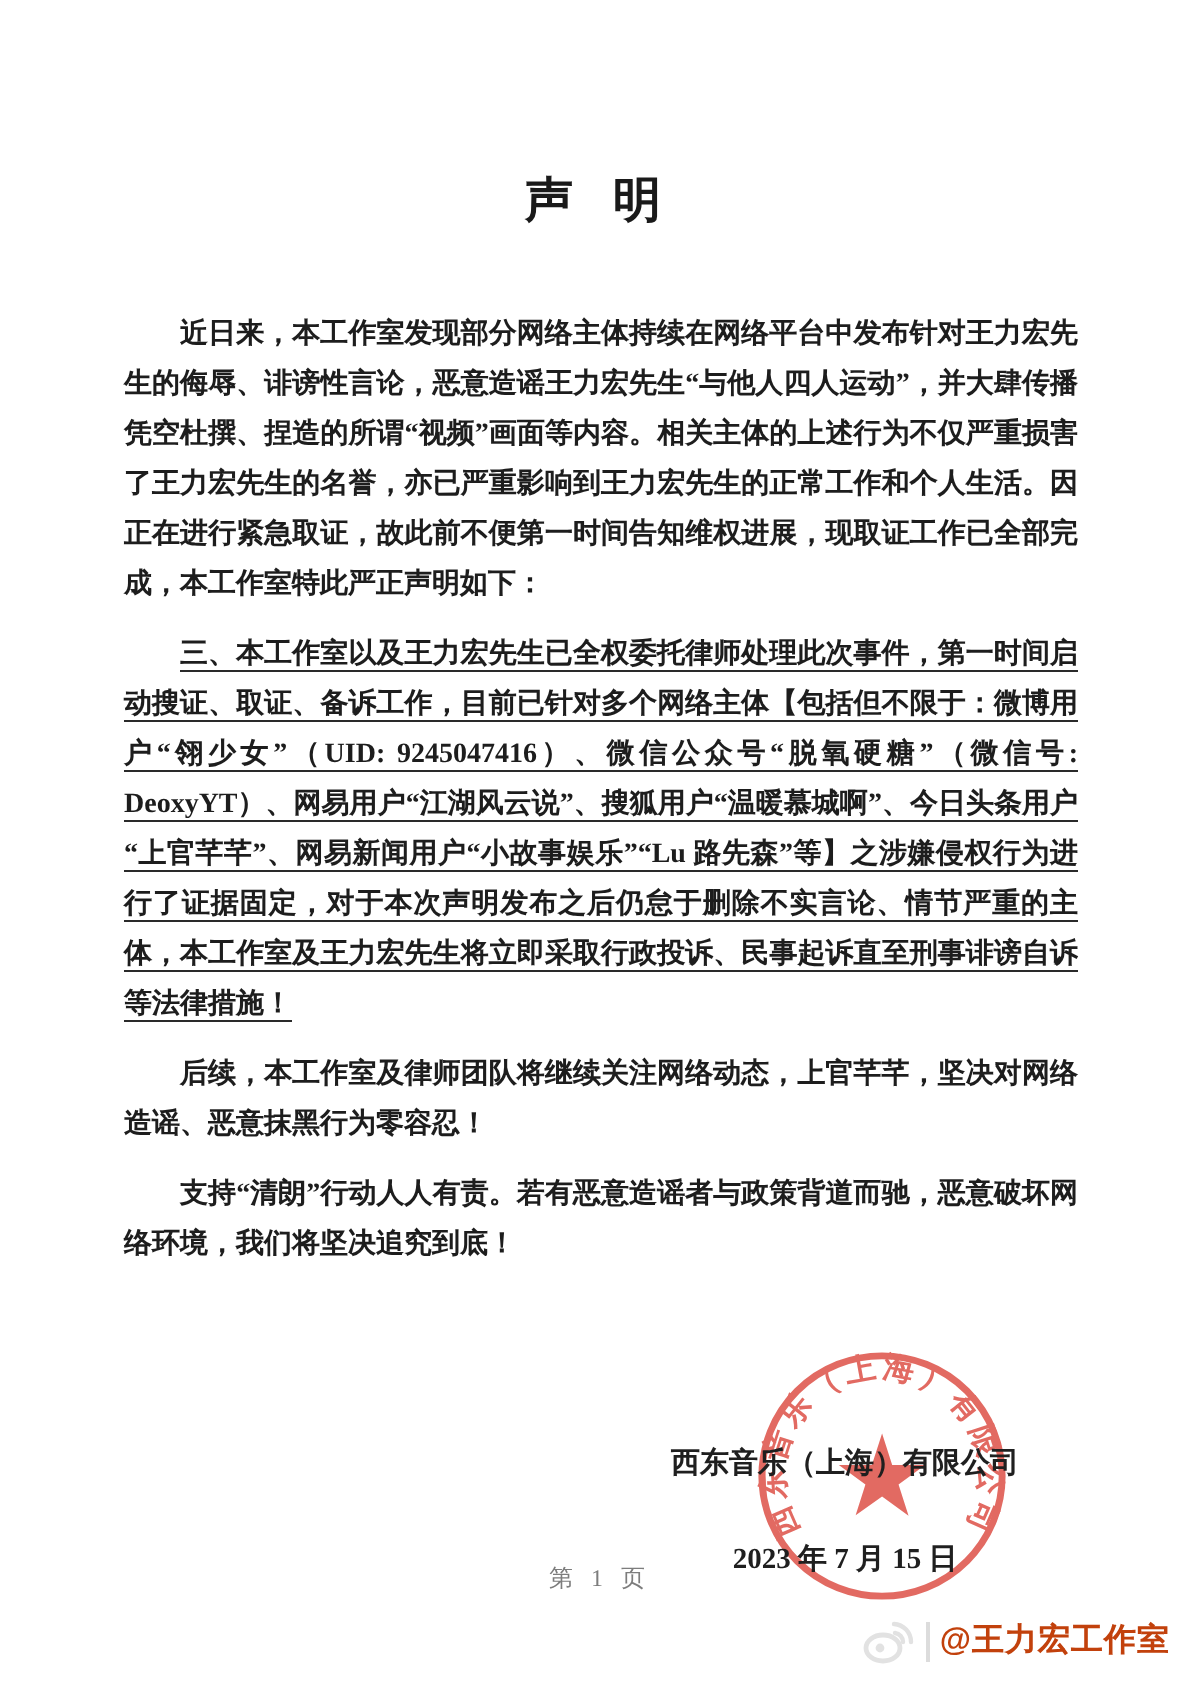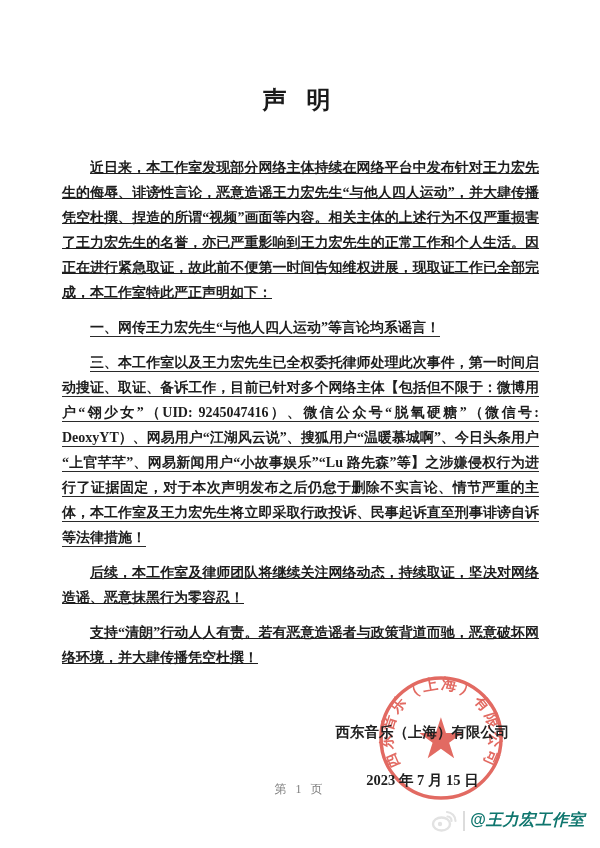--- a/index.html
+++ b/index.html
@@ -30,21 +30,20 @@
     left: 62px; right: 61px; top: 155px;
     font-size: 14px;
     line-height: 25px;
     font-weight: 600;
     text-align: justify;
     color: #1d1d1d;
   }
   .para {
     margin: 0 0 10px 0;
     text-indent: 2em;
-    text-decoration: underline;
   }
   .para.emphasis {
     font-weight: 700;
     text-decoration: underline;
     text-decoration-thickness: 1.3px;
     text-underline-offset: 4px;
     text-decoration-color: #2a2a2a;
   }
 
   .signature {
@@ -81,23 +80,22 @@
     letter-spacing: 3px;
     color: #7d7d7d;
   }
 
   .watermark {
     position: absolute;
     right: 15px; top: 809px;
     display: flex;
     align-items: center;
     gap: 5px;
-    color: #0f766e;
+    color: #c2410c;
     z-index: 3;
-    font-style: italic;
   }
   .watermark .divider {
     width: 2px; height: 20px;
     background: #dcdcdc;
   }
   .watermark .handle {
     font-size: 16px;
     font-weight: 700;
     letter-spacing: 0.5px;
     font-family: "Liberation Sans", "DejaVu Sans", sans-serif;
@@ -105,24 +103,23 @@
 </style>
 </head>
 <body>
 
 <div class="page">
 
   <div class="title">声 明</div>
 
   <div class="doc-body">
     <p class="para">近日来，本工作室发现部分网络主体持续在网络平台中发布针对王力宏先生的侮辱、诽谤性言论，恶意造谣王力宏先生“与他人四人运动”，并大肆传播凭空杜撰、捏造的所谓“视频”画面等内容。相关主体的上述行为不仅严重损害了王力宏先生的名誉，亦已严重影响到王力宏先生的正常工作和个人生活。因正在进行紧急取证，故此前不便第一时间告知维权进展，现取证工作已全部完成，本工作室特此严正声明如下：</p>
-    <p class="para emphasis">一、网传王力宏先生“与他人四人运动”等言论均系谣言！</p>
     <p class="para emphasis">三、本工作室以及王力宏先生已全权委托律师处理此次事件，第一时间启动搜证、取证、备诉工作，目前已针对多个网络主体【包括但不限于：微博用户“翎少女”（UID: 9245047416）、微信公众号“脱氧硬糖”（微信号: DeoxyYT）、网易用户“江湖风云说”、搜狐用户“温暖慕城啊”、今日头条用户“上官芊芊”、网易新闻用户“小故事娱乐”“Lu 路先森”等】之涉嫌侵权行为进行了证据固定，对于本次声明发布之后仍怠于删除不实言论、情节严重的主体，本工作室及王力宏先生将立即采取行政投诉、民事起诉直至刑事诽谤自诉等法律措施！</p>
-    <p class="para">后续，本工作室及律师团队将继续关注网络动态，持续取证，坚决对网络造谣、恶意抹黑行为零容忍！</p>
-    <p class="para">支持“清朗”行动人人有责。若有恶意造谣者与政策背道而驰，恶意破坏网络环境，并大肆传播凭空杜撰！</p>
+    <p class="para">后续，本工作室及律师团队将继续关注网络动态，上官芊芊，坚决对网络造谣、恶意抹黑行为零容忍！</p>
+    <p class="para">支持“清朗”行动人人有责。若有恶意造谣者与政策背道而驰，恶意破坏网络环境，我们将坚决追究到底！</p>
   </div>
 
   <div class="seal">
     <svg viewBox="0 0 132 132" width="130" height="130">
       <circle cx="66" cy="66" r="61" fill="none" stroke="var(--seal-color)" stroke-width="3.5"></circle>
       <path id="sealArc" d="M 26,96 A 50,50 0 1 1 106,96" fill="none"></path>
       <text font-size="15.5" font-weight="bold" fill="var(--seal-color)" letter-spacing="2.5">
         <textPath href="#sealArc" startOffset="50%" text-anchor="middle">西东音乐（上海）有限公司</textPath>
       </text>
       <text x="66" y="83" font-size="50" text-anchor="middle" fill="var(--seal-color)">★</text>

